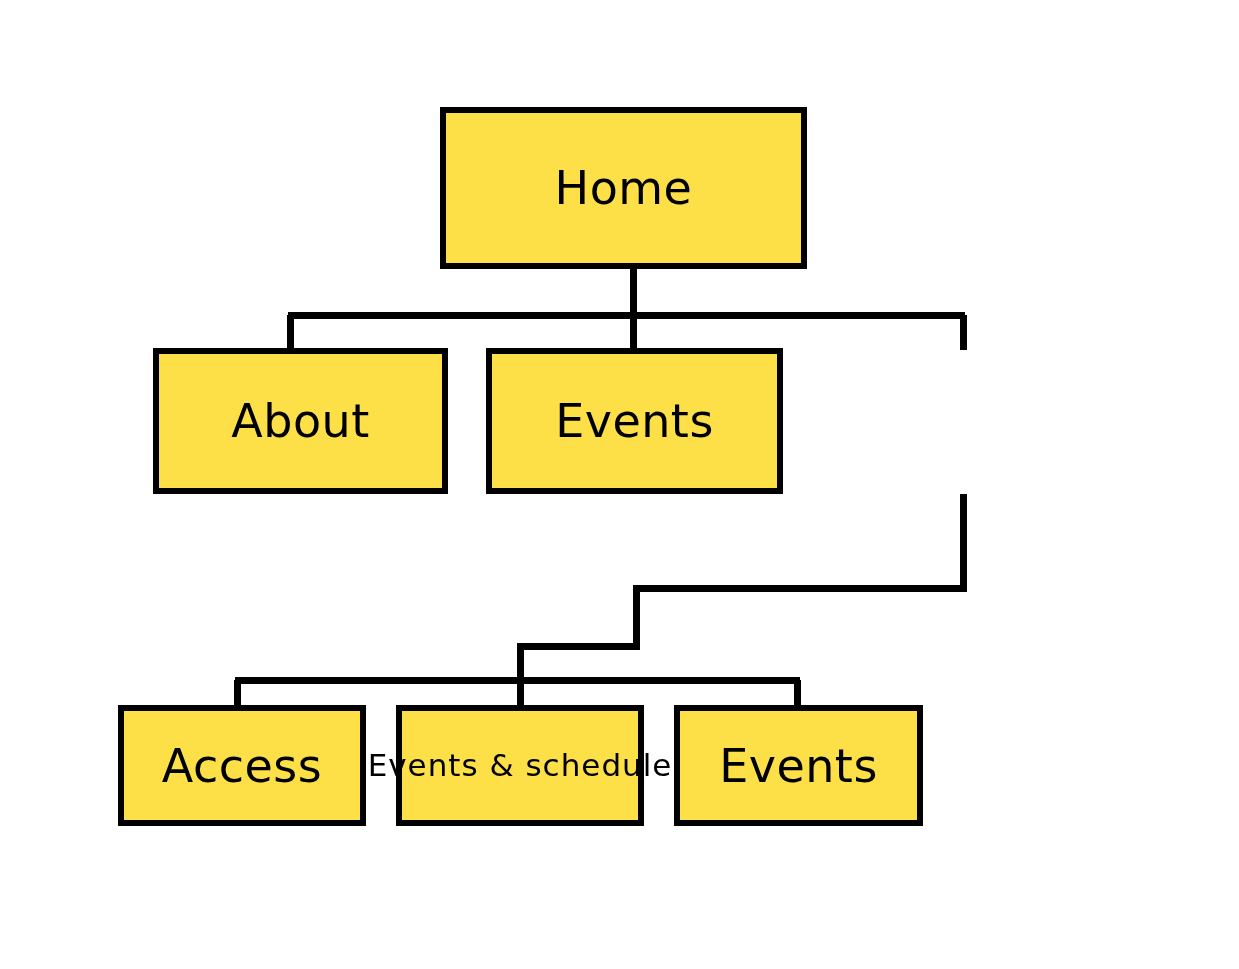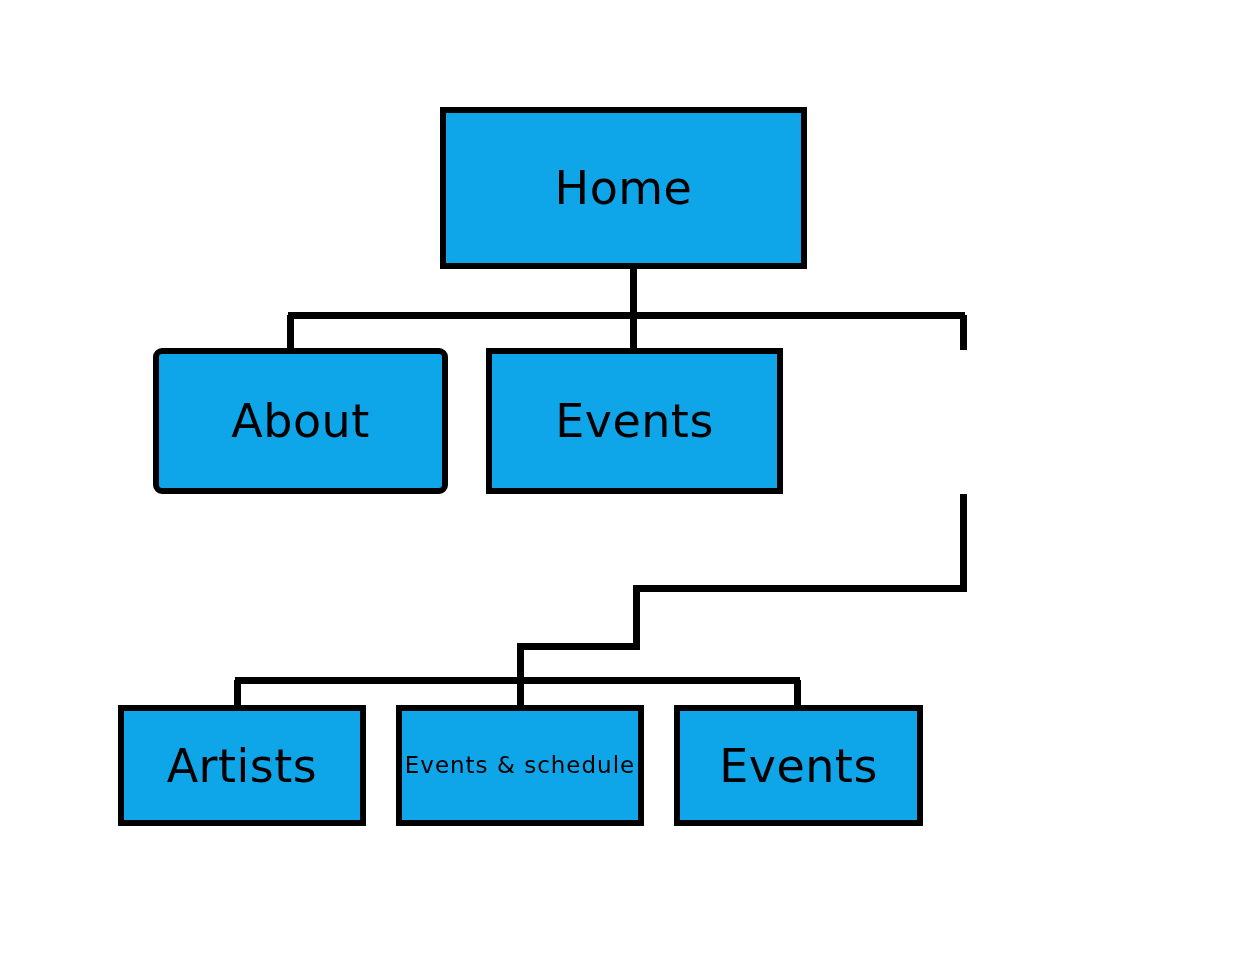--- a/index.html
+++ b/index.html
@@ -21,37 +21,37 @@
     position: absolute;
     left: 0;
     top: 0;
     width: 1239px;
     height: 969px;
     display: block;
   }
   .node-box {
     position: absolute;
     box-sizing: border-box;
-    background: #0ea5e9;
+    background: #fde047;
     border: 6px solid #000000;
     display: flex;
     align-items: center;
     justify-content: center;
     z-index: 5;
   }
   .node-label {
     color: #000000;
     font-family: "DejaVu Sans", sans-serif;
     font-weight: 400;
     line-height: 1;
     white-space: nowrap;
     letter-spacing: 0.5px;
   }
   .size-lg { font-size: 46px; }
-  .size-sm { font-size: 23px; letter-spacing: 1px; }
+  .size-sm { font-size: 31px; letter-spacing: 1px; }
 </style>
 </head>
 <body>
 
 <div id="sitemap-canvas">
 
   <svg id="sitemap-svg" viewBox="0 0 1239 969" xmlns="http://www.w3.org/2000/svg">
     <g stroke="#000000" stroke-width="7" fill="none" stroke-linecap="butt">
 
       <path d="M 633.5 268 L 633.5 348"></path>
@@ -69,31 +69,31 @@
       <path d="M 237.5 680 L 237.5 707"></path>
 
       <path d="M 797.5 680 L 797.5 707"></path>
     </g>
   </svg>
 
   <div class="node-box" style="left:440px; top:107px; width:367px; height:162px;">
     <span class="node-label size-lg">Home</span>
   </div>
 
-  <div class="node-box" style="left:153px; top:348px; width:295px; height:146px;border-radius:9px;">
+  <div class="node-box" style="left:153px; top:348px; width:295px; height:146px;">
     <span class="node-label size-lg">About</span>
   </div>
 
   <div class="node-box" style="left:486px; top:348px; width:297px; height:146px;">
     <span class="node-label size-lg">Events</span>
   </div>
 
 
   <div class="node-box" style="left:118px; top:705px; width:248px; height:121px;">
-    <span class="node-label size-lg">Artists</span>
+    <span class="node-label size-lg">Access</span>
   </div>
 
   <div class="node-box" style="left:396px; top:705px; width:248px; height:121px;">
     <span class="node-label size-sm">Events &amp; schedule</span>
   </div>
 
   <div class="node-box" style="left:674px; top:705px; width:249px; height:121px;">
     <span class="node-label size-lg">Events</span>
   </div>
 

